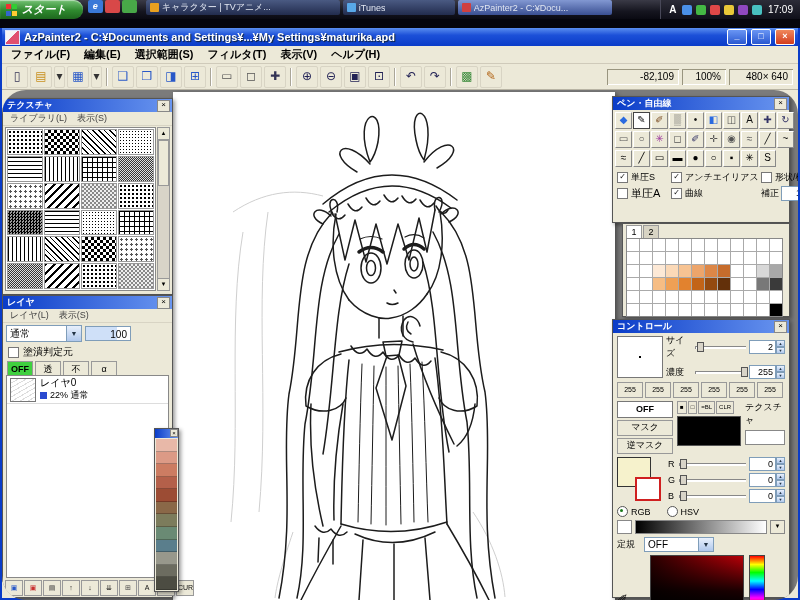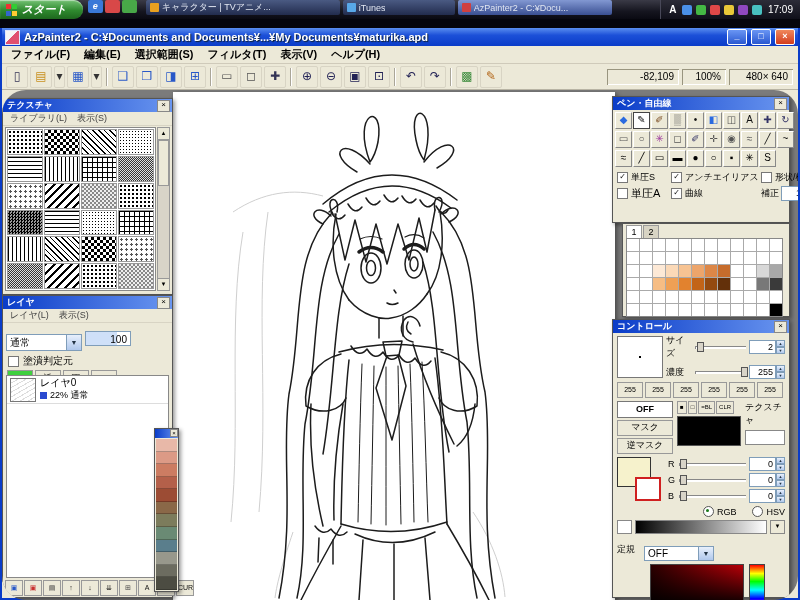--- a/index.html
+++ b/index.html
@@ -76,21 +76,21 @@
   .pt-dg{background:repeating-linear-gradient(45deg,#000 0 1px,#fff 1px 4px);}
   .pt-dg2{background:repeating-linear-gradient(135deg,#000 0 2px,#fff 2px 6px);}
   .pt-hl{background:repeating-linear-gradient(#000 0 1px,#fff 1px 4px);}
   .pt-vl{background:repeating-linear-gradient(90deg,#000 0 1px,#fff 1px 4px);}
   .pt-ch{background:repeating-linear-gradient(#000 0 1px,transparent 1px 5px),repeating-linear-gradient(90deg,#000 0 1px,#fff 1px 5px);}
   .pt-dt{background:repeating-conic-gradient(#333 0 25%,#ddd 0 50%) 0 0/2px 2px;}
   .pt-dt2{background:repeating-conic-gradient(#000 0 25%,#999 0 50%) 0 0/3px 3px;}
 
   
   .lctrl{display:flex;gap:3px;padding:2px 3px;align-items:center;}
-  .select{height:17px;background:#fff;border:1px solid #7f9db9;display:flex;align-items:center;font-size:10px;padding-left:3px;box-sizing:border-box;margin-top:9px;}
+  .select{height:17px;background:#fff;border:1px solid #7f9db9;display:flex;align-items:center;font-size:10px;padding-left:3px;box-sizing:border-box;}
   .selarrow{width:14px;height:100%;margin-left:auto;background:linear-gradient(#e8f0fc,#b0c8ec);border-left:1px solid #7f9db9;
     text-align:center;font-size:7px;line-height:15px;color:#234;}
   .numbox{width:46px;height:15px;background:linear-gradient(90deg,#cfe0f8 0 70%,#fff 70%);border:1px solid #7f9db9;
     font-size:10px;text-align:right;padding:0 3px;line-height:15px;box-sizing:border-box;}
   .cbrow{display:flex;align-items:center;gap:4px;padding:1px 5px;}
   .cbox{width:9px;height:9px;background:#fff;border:1px solid #777;font-size:8px;line-height:8px;text-align:center;color:#111;flex:none;}
   .cblbl{font-size:10px;}
   .modes{display:flex;gap:2px;padding:1px 4px;}
   .modebtn{min-width:20px;height:15px;border:1px solid #999;background:#ece9d8;font-size:9px;line-height:14px;text-align:center;padding:0 2px;}
   .modebtn.on{background:#3fd03f;font-weight:bold;}
@@ -156,21 +156,21 @@
   .blackrect{height:28px;background:#000;border:1px solid #555;}
   .midC{flex:1;}
   .texlbl{font-size:9px;}
   .texbox{height:13px;background:#fff;border:1px solid #888;margin-top:3px;}
   .colsec{display:flex;gap:5px;}
   .swatches{width:46px;height:44px;position:relative;flex:none;}
   .fg{position:absolute;left:0;top:0;width:32px;height:28px;border:1px solid #333;}
   .bgc{position:absolute;left:18px;top:20px;width:22px;height:20px;border:2px solid #d02020;background:#fff;}
   .chrows{flex:1;display:flex;flex-direction:column;gap:2px;}
   .chlbl{width:8px;font-size:9px;flex:none;}
-  .radrow{display:flex;gap:16px;justify-content:flex-end;}
+  .radrow{display:flex;gap:16px;justify-content:flex-start;}
   .radio{display:flex;align-items:center;}
   .rad{width:9px;height:9px;border:1px solid #555;border-radius:50%;background:#fff;position:relative;}
   .rad.on::after{content:"";position:absolute;left:2px;top:2px;width:3px;height:3px;border-radius:50%;background:#1a7a1a;}
   .radlbl{font-size:9px;margin-left:3px;}
   .gradbox{width:13px;height:12px;background:#fff;border:1px solid #888;flex:none;}
   .gradbar{flex:1;height:12px;border:1px solid #888;background:linear-gradient(90deg,#000,#fff);}
   .gradbtn{width:13px;height:12px;border:1px solid #888;background:#ece9d8;font-size:6px;line-height:11px;text-align:center;flex:none;}
   .rulersel{width:70px;}
   .pickrow{flex:1;display:flex;gap:5px;align-items:flex-end;padding-bottom:1px;}
   .dropper{width:28px;font-size:13px;line-height:14px;}
@@ -223,21 +223,21 @@
           <div class="trayi" style="background: rgb(144, 72, 192);"></div>
           <div class="trayi" style="background: rgb(72, 192, 192);"></div>
         </div>
       <span class="clock">17:09</span>
     </div>
   </div>
 
   <div class="window">
     <div class="titlebar">
       <span class="appicon"></span>
-      <span class="title">AzPainter2 - C:¥Documents and Documents¥...¥My Documents¥maturika.apd</span>
+      <span class="title">AzPainter2 - C:¥Documents and Settings¥...¥My Settings¥maturika.apd</span>
       <span class="wbtn">_</span>
       <span class="wbtn">□</span>
       <span class="wbtn close">×</span>
     </div>
     <div class="menubar" id="menubar-items">
         <div class="mitem">ファイル(F)</div>
         <div class="mitem">編集(E)</div>
         <div class="mitem">選択範囲(S)</div>
         <div class="mitem">フィルタ(T)</div>
         <div class="mitem">表示(V)</div>

